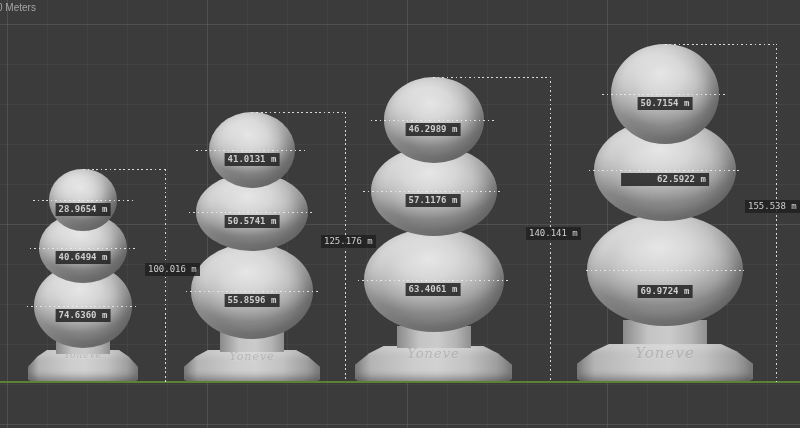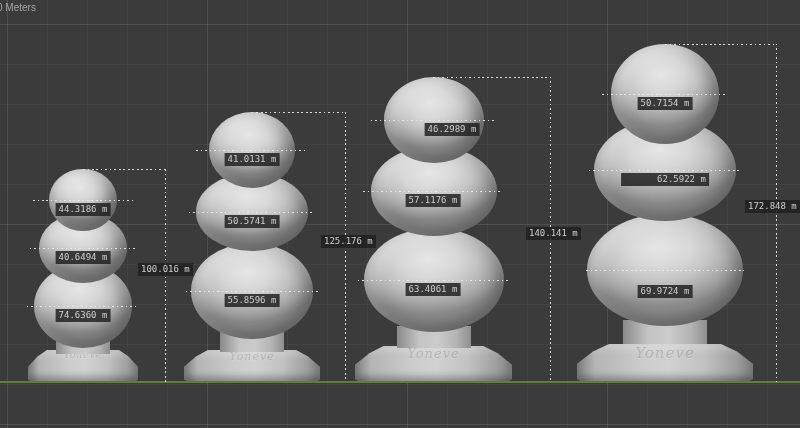--- a/index.html
+++ b/index.html
@@ -35,21 +35,21 @@
   .base-logo{font-family:"DejaVu Serif",serif;font-style:italic;letter-spacing:1px;
     color:rgba(50,50,50,.20);text-shadow:0 1px 1px rgba(255,255,255,.18);margin-bottom:3px;}
   .ground-shadow{position:absolute;z-index:1;
     background:radial-gradient(ellipse at 50% 50%, rgba(0,0,0,.38), rgba(0,0,0,0) 70%);}
   .dim-h{position:absolute;height:1px;z-index:20;
     background-image:repeating-linear-gradient(90deg, rgba(235,235,235,.9) 0 1.5px, transparent 1.5px 4.5px);}
   .dim-v{position:absolute;width:1px;z-index:20;
     background-image:repeating-linear-gradient(180deg, rgba(235,235,235,.9) 0 1.5px, transparent 1.5px 4.5px);}
   .dim-label{position:absolute;z-index:21;background:rgba(33,33,33,.85);color:#cfcfcf;
     font:9px "DejaVu Sans Mono",monospace;line-height:11px;padding:1px 3px;white-space:nowrap;}
-  .dim-label-w{transform:translateX(-50%);}
+  .dim-label-w{transform:translateX(-50%);font-weight:bold;}
   .anno{position:absolute;inset:0;pointer-events:none;}
 </style>
 </head>
 <body>
 
 <div id="viewport">
   <div class="axis-y"></div>
   <div class="unit-label">0 Meters</div>
   <div id="models-root">
       <div class="model" style="left: 28px; top: 169px; width: 110px; height: 213px;">
@@ -57,28 +57,28 @@
         <div class="base" style="left: 0px; top: 181px; width: 110px; height: 32px; clip-path: polygon(17.3% 0%, 82.7% 0%, 91.35% 20%, 100% 52%, 100% 92%, 97% 100%, 3% 100%, 0% 92%, 0% 52%, 8.65% 20%);">
           <div class="base-logo" style="font-size: 9px;">Yoneve</div>
         </div>
         <div class="neck" style="left: 28px; top: 167px; width: 54px; height: 18px;"></div>
         <div class="bulb bulb-bottom" style="left: 6px; top: 95px; width: 98px; height: 84px;"></div>
         <div class="bulb bulb-middle" style="left: 11px; top: 44px; width: 88px; height: 70px;"></div>
         <div class="bulb bulb-top" style="left: 21px; top: 0px; width: 68px; height: 62px;"></div>
       </div>
       <div class="anno">
         <div class="dim-h" style="left: 33px; top: 200px; width: 100px;"></div>
-        <div class="dim-label dim-label-w" style="left: 83px; top: 203px;">44.3186 m</div>
+        <div class="dim-label dim-label-w" style="left: 83px; top: 203px;">28.9654 m</div>
         <div class="dim-h" style="left: 30px; top: 248px; width: 106px;"></div>
         <div class="dim-label dim-label-w" style="left: 83px; top: 251px;">40.6494 m</div>
         <div class="dim-h" style="left: 27px; top: 306px; width: 112px;"></div>
         <div class="dim-label dim-label-w" style="left: 83px; top: 309px;">74.6360 m</div>
         <div class="dim-h" style="left: 83px; top: 169px; width: 82px;"></div>
         <div class="dim-v" style="left: 165px; top: 169px; height: 213px;"></div>
-        <div class="dim-label" style="left: 138px; top: 263px;">100.016 m</div>
+        <div class="dim-label" style="left: 145px; top: 263px;">100.016 m</div>
       </div>
       <div class="model" style="left: 184px; top: 112px; width: 136px; height: 270px;">
         <div class="ground-shadow" style="left: -7px; top: 264px; width: 150px; height: 8px;"></div>
         <div class="base" style="left: 0px; top: 238px; width: 136px; height: 32px; clip-path: polygon(17.6% 0%, 82.4% 0%, 91.2% 20%, 100% 52%, 100% 92%, 97% 100%, 3% 100%, 0% 92%, 0% 52%, 8.8% 20%);">
           <div class="base-logo" style="font-size: 11px;">Yoneve</div>
         </div>
         <div class="neck" style="left: 36px; top: 220px; width: 64px; height: 20px;"></div>
         <div class="bulb bulb-bottom" style="left: 7px; top: 131px; width: 122px; height: 96px;"></div>
         <div class="bulb bulb-middle" style="left: 12px; top: 61px; width: 112px; height: 78px;"></div>
         <div class="bulb bulb-top" style="left: 25px; top: 0px; width: 86px; height: 76px;"></div>
@@ -99,21 +99,21 @@
         <div class="base" style="left: 0px; top: 269px; width: 157px; height: 36px; clip-path: polygon(18.2% 0%, 81.8% 0%, 90.9% 20%, 100% 52%, 100% 92%, 97% 100%, 3% 100%, 0% 92%, 0% 52%, 9.1% 20%);">
           <div class="base-logo" style="font-size: 13px;">Yoneve</div>
         </div>
         <div class="neck" style="left: 41.5px; top: 249px; width: 74px; height: 22px;"></div>
         <div class="bulb bulb-bottom" style="left: 8.5px; top: 151px; width: 140px; height: 104px;"></div>
         <div class="bulb bulb-middle" style="left: 15.5px; top: 69px; width: 126px; height: 90px;"></div>
         <div class="bulb bulb-top" style="left: 28.5px; top: 0px; width: 100px; height: 86px;"></div>
       </div>
       <div class="anno">
         <div class="dim-h" style="left: 371px; top: 120px; width: 124px;"></div>
-        <div class="dim-label dim-label-w" style="left: 433px; top: 123px; margin-left: 19px;">46.2989 m</div>
+        <div class="dim-label dim-label-w" style="left: 433px; top: 123px;">46.2989 m</div>
         <div class="dim-h" style="left: 363px; top: 191px; width: 140px;"></div>
         <div class="dim-label dim-label-w" style="left: 433px; top: 194px;">57.1176 m</div>
         <div class="dim-h" style="left: 358px; top: 280px; width: 150px;"></div>
         <div class="dim-label dim-label-w" style="left: 433px; top: 283px;">63.4061 m</div>
         <div class="dim-h" style="left: 433px; top: 77px; width: 117px;"></div>
         <div class="dim-v" style="left: 550px; top: 77px; height: 305px;"></div>
         <div class="dim-label" style="left: 526px; top: 218px; margin-top: 9px;">140.141 m</div>
       </div>
       <div class="model" style="left: 577px; top: 44px; width: 176px; height: 338px;">
         <div class="ground-shadow" style="left: -7px; top: 332px; width: 190px; height: 8px;"></div>
@@ -127,16 +127,16 @@
       </div>
       <div class="anno">
         <div class="dim-h" style="left: 602px; top: 94px; width: 126px;"></div>
         <div class="dim-label dim-label-w" style="left: 665px; top: 97px;">50.7154 m</div>
         <div class="dim-h" style="left: 589px; top: 170px; width: 152px;"></div>
         <div class="dim-label dim-label-w" style="left: 665px; top: 173px; padding-left: 36px;">62.5922 m</div>
         <div class="dim-h" style="left: 586px; top: 270px; width: 158px;"></div>
         <div class="dim-label dim-label-w" style="left: 665px; top: 273px; margin-top: 12px;">69.9724 m</div>
         <div class="dim-h" style="left: 665px; top: 44px; width: 111px;"></div>
         <div class="dim-v" style="left: 776px; top: 44px; height: 338px;"></div>
-        <div class="dim-label" style="left: 745px; top: 200px;">172.848 m</div>
+        <div class="dim-label" style="left: 745px; top: 200px;">155.538 m</div>
       </div>
     </div>
 </div>
 
 </body></html>

